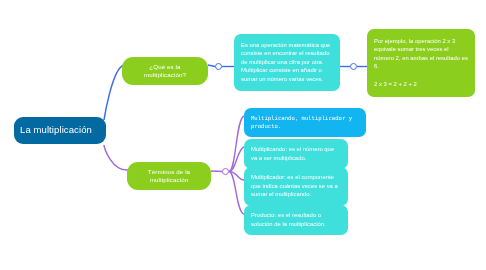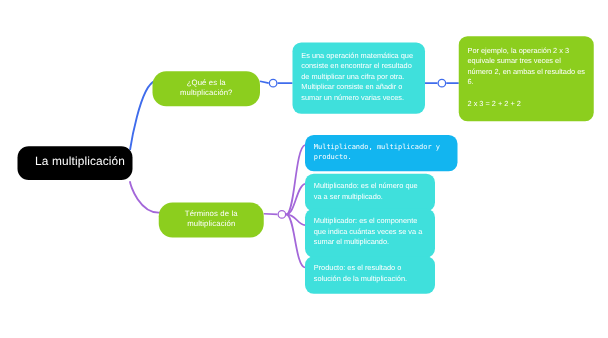--- a/index.html
+++ b/index.html
@@ -33,24 +33,24 @@
     color: #ffffff;
     line-height: 1.28;
     word-wrap: break-word;
   }
   
   #root-node {
     left: 14px;
     top: 117px;
     width: 92px;
     padding: 7px 6px 8px 6px;
-    background: #000000;
+    background: #0369a1;
     border-radius: 9px;
     font-size: 9.5px;
-    text-align: right;
+    text-align: left;
     letter-spacing: 0.1px;
   }
   
   .pill {
     background: #8CCE1E;
     border-radius: 11px;
     font-size: 6.2px;
     padding: 6px 8px;
     text-align: center;
     letter-spacing: 0.1px;

